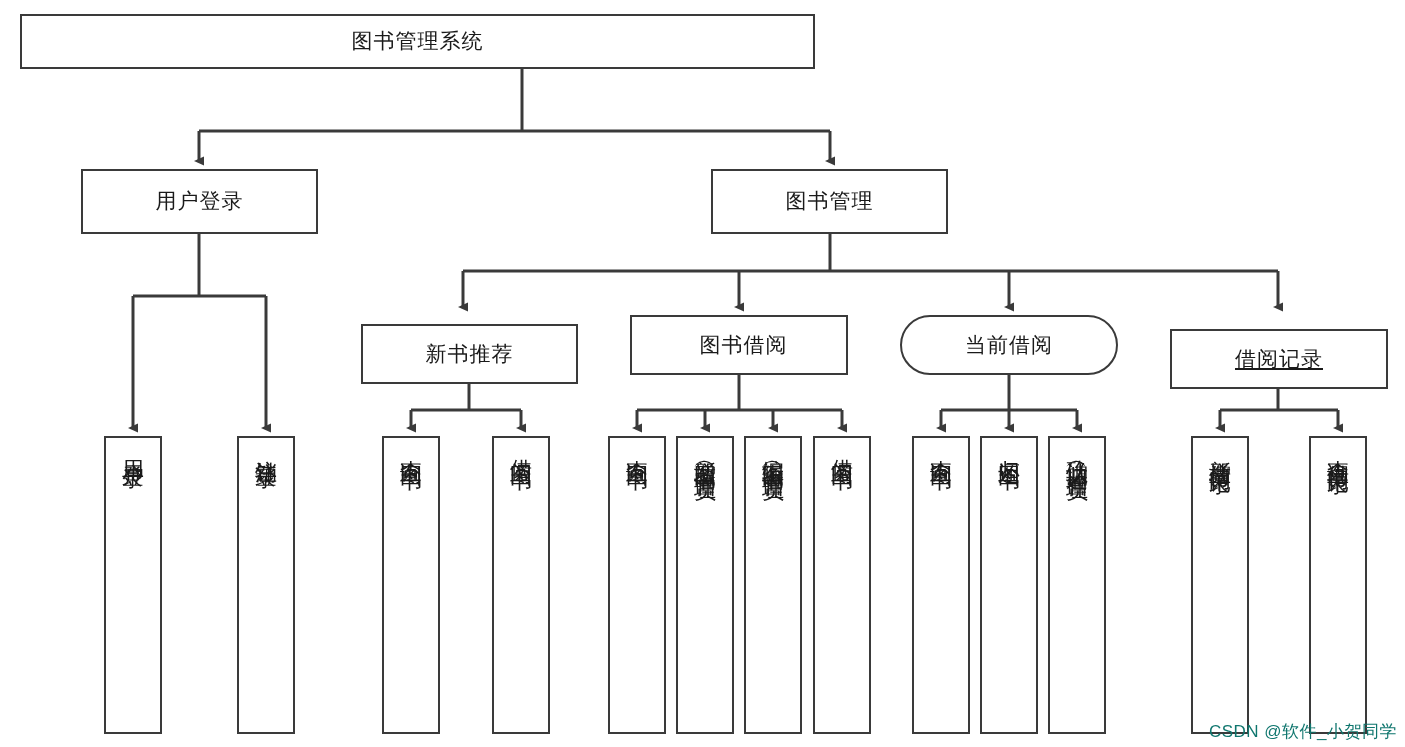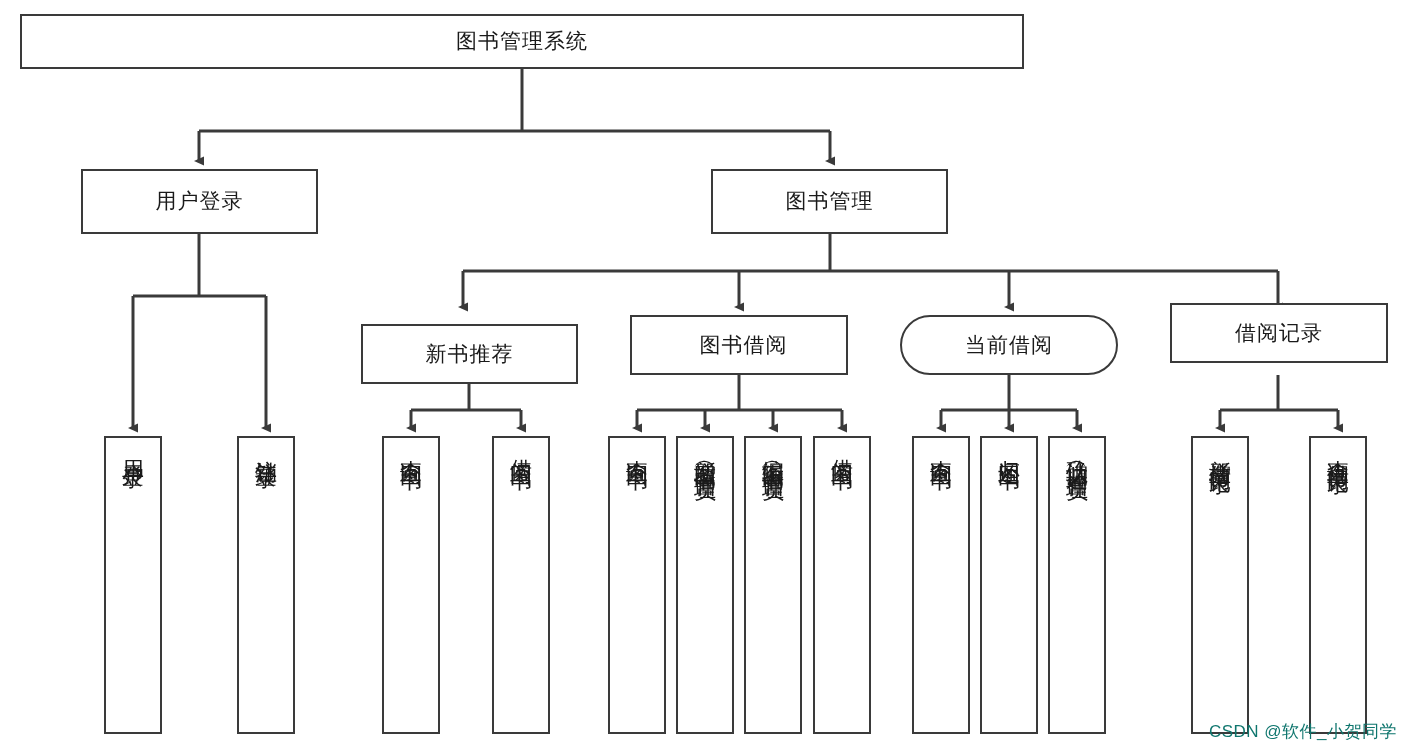--- a/index.html
+++ b/index.html
@@ -119,21 +119,21 @@
       <path d="M1009,410 L1009,428" marker-end="url(#arrow)"></path>
       <path d="M1077,410 L1077,428" marker-end="url(#arrow)"></path>
 
       <path d="M1278,375 L1278,410"></path>
       <path d="M1220,410 L1338,410"></path>
       <path d="M1220,410 L1220,428" marker-end="url(#arrow)"></path>
       <path d="M1338,410 L1338,428" marker-end="url(#arrow)"></path>
     </g>
   </svg>
 
-  <div class="node h-node" style="left:20px; top:14px; width:1004px; height:55px;">
+  <div class="node h-node" style="left:20px; top:14px; width:795px; height:55px;">
     <span class="node-label">图书管理系统</span>
   </div>
 
   <div class="node h-node" style="left:81px; top:169px; width:237px; height:65px;">
     <span class="node-label">用户登录</span>
   </div>
 
   <div class="node h-node" style="left:711px; top:169px; width:237px; height:65px;">
     <span class="node-label">图书管理</span>
   </div>
@@ -143,21 +143,21 @@
   </div>
 
   <div class="node h-node" style="left:630px; top:315px; width:218px; height:60px;padding-left:9px;">
     <span class="node-label">图书借阅</span>
   </div>
 
   <div class="node h-node" style="left:900px; top:315px; width:218px; height:60px;border-radius:30px;">
     <span class="node-label">当前借阅</span>
   </div>
 
-  <div class="node h-node" style="left:1170px; top:303px; width:218px; height:60px;">
+  <div class="node h-node" style="left:1170px; top:329px; width:218px; height:60px;text-decoration:underline;">
     <span class="node-label">借阅记录</span>
   </div>
 
   <div class="node v-node" style="left:104px; top:436px; width:58px; height:298px;">
     <span class="node-label">用户登录</span>
   </div>
 
   <div class="node v-node" style="left:237px; top:436px; width:58px; height:298px;">
     <span class="node-label">注销登录</span>
   </div>

